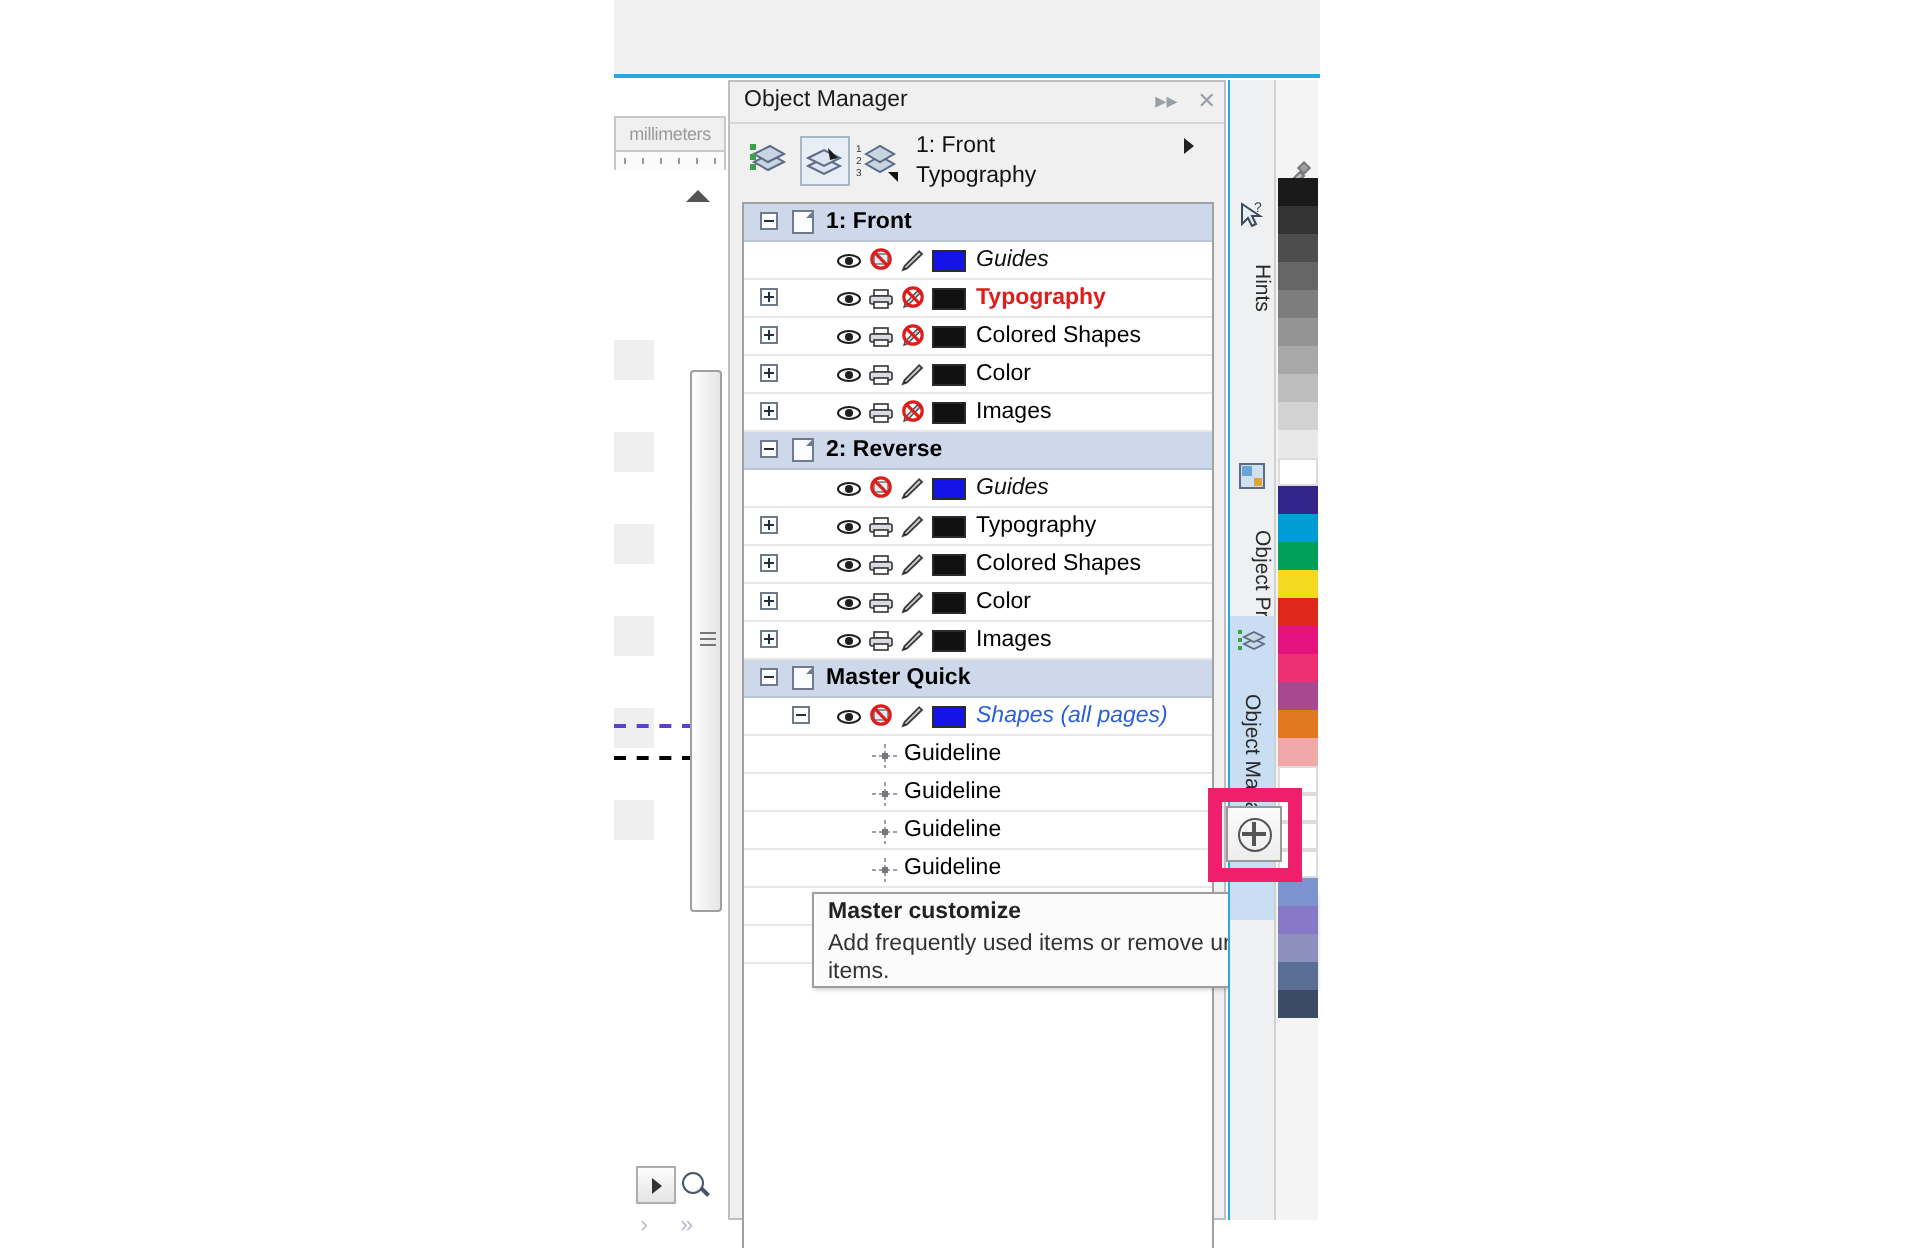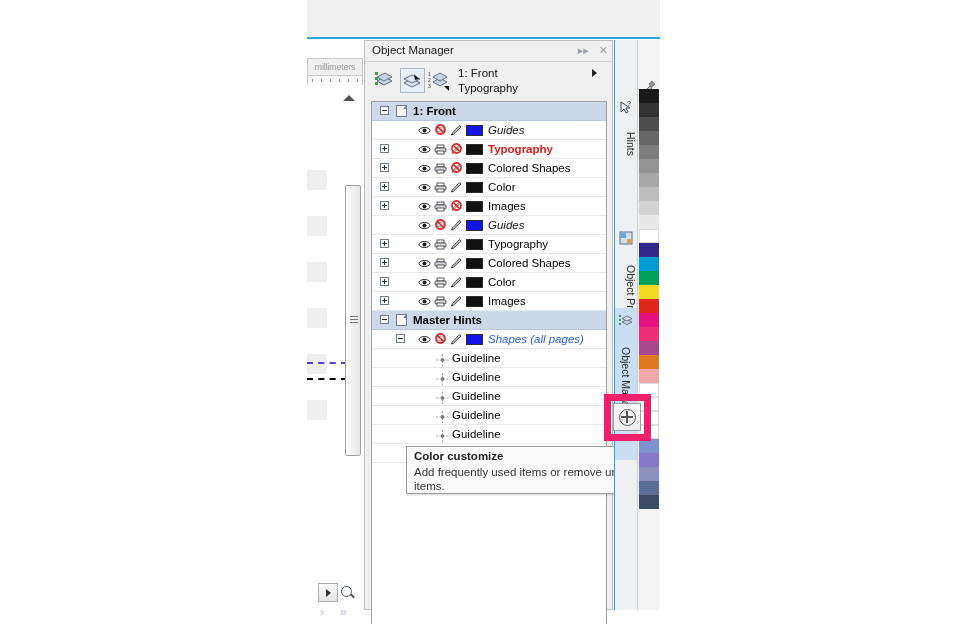--- a/index.html
+++ b/index.html
@@ -292,113 +292,118 @@
             <rect x="3" y="8" width="7" height="3" fill="#fff" stroke="#333" stroke-width=".8"></rect>
           </svg></span>
         <span class="ico" style="left:78px"><svg width="13" height="13" viewBox="0 0 13 13">
             <path d="M2 10.6 L3.6 10 L10 3.6 L8.8 2.4 L2.5 8.8 Z" fill="#c9ccd4" stroke="#4a4a4a" stroke-width=".7"></path>
             <circle cx="6.5" cy="5.5" r="4.6" fill="none" stroke="#e01b1b" stroke-width="1.6"></circle>
             <line x1="3.2" y1="2.2" x2="9.8" y2="8.8" stroke="#e01b1b" stroke-width="1.6"></line>
           </svg></span>
         <span class="sw" style="left:94px;background:#111111"></span>
         <span class="lbl" style="left:116px;">Images</span>
       </div>
-      <div class="row plain">
-        <span class="ico" style="left:46px"><svg width="13" height="13" viewBox="0 0 13 13">
-            <ellipse cx="6.5" cy="6.5" rx="5.5" ry="3" fill="#fff" stroke="#1e1e1e" stroke-width="1"></ellipse>
-            <circle cx="6.5" cy="6.5" r="2" fill="#1e1e1e"></circle>
-          </svg></span>
-        <span class="ico" style="left:62px"><svg width="13" height="13" viewBox="0 0 13 13">
-            <rect x="3" y="3" width="7" height="5" fill="#e8eaee" stroke="#555" stroke-width=".6"></rect>
-            <circle cx="6.5" cy="5.5" r="4.6" fill="none" stroke="#e01b1b" stroke-width="1.6"></circle>
-            <line x1="3.2" y1="2.2" x2="9.8" y2="8.8" stroke="#e01b1b" stroke-width="1.6"></line>
-          </svg></span>
-        <span class="ico" style="left:78px"><svg width="13" height="13" viewBox="0 0 13 13">
-            <path d="M1.5 11 L3.5 10.2 L11 3 L9.6 1.6 L2.3 9 Z" fill="#c9ccd4" stroke="#3a3a3a" stroke-width=".9"></path>
-            <path d="M1.5 11 L3.2 10.4 L2.2 9.4 Z" fill="#2a2a2a"></path>
-          </svg></span>
-        <span class="sw" style="left:94px;background:#1414e8"></span>
-        <span class="lbl" style="left:116px;font-style:italic;color:#111;">Guides</span>
-      </div>
-      <div class="row plain">
-        <span class="expander plus" style="left:8px"></span>
-        <span class="ico" style="left:46px"><svg width="13" height="13" viewBox="0 0 13 13">
-            <ellipse cx="6.5" cy="6.5" rx="5.5" ry="3" fill="#fff" stroke="#1e1e1e" stroke-width="1"></ellipse>
-            <circle cx="6.5" cy="6.5" r="2" fill="#1e1e1e"></circle>
-          </svg></span>
-        <span class="ico" style="left:62px"><svg width="13" height="13" viewBox="0 0 13 13">
-            <rect x="3" y="2" width="7" height="3" fill="#fff" stroke="#333" stroke-width=".8"></rect>
-            <rect x="1" y="5" width="11" height="4" rx="1" fill="#d8dce2" stroke="#333" stroke-width=".8"></rect>
-            <rect x="3" y="8" width="7" height="3" fill="#fff" stroke="#333" stroke-width=".8"></rect>
-          </svg></span>
-        <span class="ico" style="left:78px"><svg width="13" height="13" viewBox="0 0 13 13">
-            <path d="M1.5 11 L3.5 10.2 L11 3 L9.6 1.6 L2.3 9 Z" fill="#c9ccd4" stroke="#3a3a3a" stroke-width=".9"></path>
-            <path d="M1.5 11 L3.2 10.4 L2.2 9.4 Z" fill="#2a2a2a"></path>
-          </svg></span>
-        <span class="sw" style="left:94px;background:#111111"></span>
-        <span class="lbl" style="left:116px;">Typography</span>
-      </div>
-      <div class="row plain">
-        <span class="expander plus" style="left:8px"></span>
-        <span class="ico" style="left:46px"><svg width="13" height="13" viewBox="0 0 13 13">
-            <ellipse cx="6.5" cy="6.5" rx="5.5" ry="3" fill="#fff" stroke="#1e1e1e" stroke-width="1"></ellipse>
-            <circle cx="6.5" cy="6.5" r="2" fill="#1e1e1e"></circle>
-          </svg></span>
-        <span class="ico" style="left:62px"><svg width="13" height="13" viewBox="0 0 13 13">
-            <rect x="3" y="2" width="7" height="3" fill="#fff" stroke="#333" stroke-width=".8"></rect>
-            <rect x="1" y="5" width="11" height="4" rx="1" fill="#d8dce2" stroke="#333" stroke-width=".8"></rect>
-            <rect x="3" y="8" width="7" height="3" fill="#fff" stroke="#333" stroke-width=".8"></rect>
-          </svg></span>
-        <span class="ico" style="left:78px"><svg width="13" height="13" viewBox="0 0 13 13">
-            <path d="M1.5 11 L3.5 10.2 L11 3 L9.6 1.6 L2.3 9 Z" fill="#c9ccd4" stroke="#3a3a3a" stroke-width=".9"></path>
-            <path d="M1.5 11 L3.2 10.4 L2.2 9.4 Z" fill="#2a2a2a"></path>
-          </svg></span>
-        <span class="sw" style="left:94px;background:#111111"></span>
-        <span class="lbl" style="left:116px;">Colored Shapes</span>
-      </div>
-      <div class="row plain">
-        <span class="expander plus" style="left:8px"></span>
-        <span class="ico" style="left:46px"><svg width="13" height="13" viewBox="0 0 13 13">
-            <ellipse cx="6.5" cy="6.5" rx="5.5" ry="3" fill="#fff" stroke="#1e1e1e" stroke-width="1"></ellipse>
-            <circle cx="6.5" cy="6.5" r="2" fill="#1e1e1e"></circle>
-          </svg></span>
-        <span class="ico" style="left:62px"><svg width="13" height="13" viewBox="0 0 13 13">
-            <rect x="3" y="2" width="7" height="3" fill="#fff" stroke="#333" stroke-width=".8"></rect>
-            <rect x="1" y="5" width="11" height="4" rx="1" fill="#d8dce2" stroke="#333" stroke-width=".8"></rect>
-            <rect x="3" y="8" width="7" height="3" fill="#fff" stroke="#333" stroke-width=".8"></rect>
-          </svg></span>
-        <span class="ico" style="left:78px"><svg width="13" height="13" viewBox="0 0 13 13">
-            <path d="M1.5 11 L3.5 10.2 L11 3 L9.6 1.6 L2.3 9 Z" fill="#c9ccd4" stroke="#3a3a3a" stroke-width=".9"></path>
-            <path d="M1.5 11 L3.2 10.4 L2.2 9.4 Z" fill="#2a2a2a"></path>
-          </svg></span>
-        <span class="sw" style="left:94px;background:#111111"></span>
-        <span class="lbl" style="left:116px;">Color</span>
-      </div>
-      <div class="row plain">
-        <span class="expander plus" style="left:8px"></span>
-        <span class="ico" style="left:46px"><svg width="13" height="13" viewBox="0 0 13 13">
-            <ellipse cx="6.5" cy="6.5" rx="5.5" ry="3" fill="#fff" stroke="#1e1e1e" stroke-width="1"></ellipse>
-            <circle cx="6.5" cy="6.5" r="2" fill="#1e1e1e"></circle>
-          </svg></span>
-        <span class="ico" style="left:62px"><svg width="13" height="13" viewBox="0 0 13 13">
-            <rect x="3" y="2" width="7" height="3" fill="#fff" stroke="#333" stroke-width=".8"></rect>
-            <rect x="1" y="5" width="11" height="4" rx="1" fill="#d8dce2" stroke="#333" stroke-width=".8"></rect>
-            <rect x="3" y="8" width="7" height="3" fill="#fff" stroke="#333" stroke-width=".8"></rect>
-          </svg></span>
-        <span class="ico" style="left:78px"><svg width="13" height="13" viewBox="0 0 13 13">
-            <path d="M1.5 11 L3.5 10.2 L11 3 L9.6 1.6 L2.3 9 Z" fill="#c9ccd4" stroke="#3a3a3a" stroke-width=".9"></path>
-            <path d="M1.5 11 L3.2 10.4 L2.2 9.4 Z" fill="#2a2a2a"></path>
-          </svg></span>
-        <span class="sw" style="left:94px;background:#111111"></span>
-        <span class="lbl" style="left:116px;">Images</span>
-      </div>
       <div class="row page">
         <span class="expander" style="left:8px"></span>
         <span class="pageicon" style="left:24px"></span>
-        <span class="lbl" style="left:41px">Master Hints</span>
+        <span class="lbl" style="left:41px">2: Reverse</span>
+      </div>
+      <div class="row plain">
+        <span class="ico" style="left:46px"><svg width="13" height="13" viewBox="0 0 13 13">
+            <ellipse cx="6.5" cy="6.5" rx="5.5" ry="3" fill="#fff" stroke="#1e1e1e" stroke-width="1"></ellipse>
+            <circle cx="6.5" cy="6.5" r="2" fill="#1e1e1e"></circle>
+          </svg></span>
+        <span class="ico" style="left:62px"><svg width="13" height="13" viewBox="0 0 13 13">
+            <rect x="3" y="3" width="7" height="5" fill="#e8eaee" stroke="#555" stroke-width=".6"></rect>
+            <circle cx="6.5" cy="5.5" r="4.6" fill="none" stroke="#e01b1b" stroke-width="1.6"></circle>
+            <line x1="3.2" y1="2.2" x2="9.8" y2="8.8" stroke="#e01b1b" stroke-width="1.6"></line>
+          </svg></span>
+        <span class="ico" style="left:78px"><svg width="13" height="13" viewBox="0 0 13 13">
+            <path d="M1.5 11 L3.5 10.2 L11 3 L9.6 1.6 L2.3 9 Z" fill="#c9ccd4" stroke="#3a3a3a" stroke-width=".9"></path>
+            <path d="M1.5 11 L3.2 10.4 L2.2 9.4 Z" fill="#2a2a2a"></path>
+          </svg></span>
+        <span class="sw" style="left:94px;background:#1414e8"></span>
+        <span class="lbl" style="left:116px;font-style:italic;color:#111;">Guides</span>
+      </div>
+      <div class="row plain">
+        <span class="expander plus" style="left:8px"></span>
+        <span class="ico" style="left:46px"><svg width="13" height="13" viewBox="0 0 13 13">
+            <ellipse cx="6.5" cy="6.5" rx="5.5" ry="3" fill="#fff" stroke="#1e1e1e" stroke-width="1"></ellipse>
+            <circle cx="6.5" cy="6.5" r="2" fill="#1e1e1e"></circle>
+          </svg></span>
+        <span class="ico" style="left:62px"><svg width="13" height="13" viewBox="0 0 13 13">
+            <rect x="3" y="2" width="7" height="3" fill="#fff" stroke="#333" stroke-width=".8"></rect>
+            <rect x="1" y="5" width="11" height="4" rx="1" fill="#d8dce2" stroke="#333" stroke-width=".8"></rect>
+            <rect x="3" y="8" width="7" height="3" fill="#fff" stroke="#333" stroke-width=".8"></rect>
+          </svg></span>
+        <span class="ico" style="left:78px"><svg width="13" height="13" viewBox="0 0 13 13">
+            <path d="M1.5 11 L3.5 10.2 L11 3 L9.6 1.6 L2.3 9 Z" fill="#c9ccd4" stroke="#3a3a3a" stroke-width=".9"></path>
+            <path d="M1.5 11 L3.2 10.4 L2.2 9.4 Z" fill="#2a2a2a"></path>
+          </svg></span>
+        <span class="sw" style="left:94px;background:#111111"></span>
+        <span class="lbl" style="left:116px;">Typography</span>
+      </div>
+      <div class="row plain">
+        <span class="expander plus" style="left:8px"></span>
+        <span class="ico" style="left:46px"><svg width="13" height="13" viewBox="0 0 13 13">
+            <ellipse cx="6.5" cy="6.5" rx="5.5" ry="3" fill="#fff" stroke="#1e1e1e" stroke-width="1"></ellipse>
+            <circle cx="6.5" cy="6.5" r="2" fill="#1e1e1e"></circle>
+          </svg></span>
+        <span class="ico" style="left:62px"><svg width="13" height="13" viewBox="0 0 13 13">
+            <rect x="3" y="2" width="7" height="3" fill="#fff" stroke="#333" stroke-width=".8"></rect>
+            <rect x="1" y="5" width="11" height="4" rx="1" fill="#d8dce2" stroke="#333" stroke-width=".8"></rect>
+            <rect x="3" y="8" width="7" height="3" fill="#fff" stroke="#333" stroke-width=".8"></rect>
+          </svg></span>
+        <span class="ico" style="left:78px"><svg width="13" height="13" viewBox="0 0 13 13">
+            <path d="M1.5 11 L3.5 10.2 L11 3 L9.6 1.6 L2.3 9 Z" fill="#c9ccd4" stroke="#3a3a3a" stroke-width=".9"></path>
+            <path d="M1.5 11 L3.2 10.4 L2.2 9.4 Z" fill="#2a2a2a"></path>
+          </svg></span>
+        <span class="sw" style="left:94px;background:#111111"></span>
+        <span class="lbl" style="left:116px;">Colored Shapes</span>
+      </div>
+      <div class="row plain">
+        <span class="expander plus" style="left:8px"></span>
+        <span class="ico" style="left:46px"><svg width="13" height="13" viewBox="0 0 13 13">
+            <ellipse cx="6.5" cy="6.5" rx="5.5" ry="3" fill="#fff" stroke="#1e1e1e" stroke-width="1"></ellipse>
+            <circle cx="6.5" cy="6.5" r="2" fill="#1e1e1e"></circle>
+          </svg></span>
+        <span class="ico" style="left:62px"><svg width="13" height="13" viewBox="0 0 13 13">
+            <rect x="3" y="2" width="7" height="3" fill="#fff" stroke="#333" stroke-width=".8"></rect>
+            <rect x="1" y="5" width="11" height="4" rx="1" fill="#d8dce2" stroke="#333" stroke-width=".8"></rect>
+            <rect x="3" y="8" width="7" height="3" fill="#fff" stroke="#333" stroke-width=".8"></rect>
+          </svg></span>
+        <span class="ico" style="left:78px"><svg width="13" height="13" viewBox="0 0 13 13">
+            <path d="M1.5 11 L3.5 10.2 L11 3 L9.6 1.6 L2.3 9 Z" fill="#c9ccd4" stroke="#3a3a3a" stroke-width=".9"></path>
+            <path d="M1.5 11 L3.2 10.4 L2.2 9.4 Z" fill="#2a2a2a"></path>
+          </svg></span>
+        <span class="sw" style="left:94px;background:#111111"></span>
+        <span class="lbl" style="left:116px;">Color</span>
+      </div>
+      <div class="row plain">
+        <span class="expander plus" style="left:8px"></span>
+        <span class="ico" style="left:46px"><svg width="13" height="13" viewBox="0 0 13 13">
+            <ellipse cx="6.5" cy="6.5" rx="5.5" ry="3" fill="#fff" stroke="#1e1e1e" stroke-width="1"></ellipse>
+            <circle cx="6.5" cy="6.5" r="2" fill="#1e1e1e"></circle>
+          </svg></span>
+        <span class="ico" style="left:62px"><svg width="13" height="13" viewBox="0 0 13 13">
+            <rect x="3" y="2" width="7" height="3" fill="#fff" stroke="#333" stroke-width=".8"></rect>
+            <rect x="1" y="5" width="11" height="4" rx="1" fill="#d8dce2" stroke="#333" stroke-width=".8"></rect>
+            <rect x="3" y="8" width="7" height="3" fill="#fff" stroke="#333" stroke-width=".8"></rect>
+          </svg></span>
+        <span class="ico" style="left:78px"><svg width="13" height="13" viewBox="0 0 13 13">
+            <path d="M1.5 11 L3.5 10.2 L11 3 L9.6 1.6 L2.3 9 Z" fill="#c9ccd4" stroke="#3a3a3a" stroke-width=".9"></path>
+            <path d="M1.5 11 L3.2 10.4 L2.2 9.4 Z" fill="#2a2a2a"></path>
+          </svg></span>
+        <span class="sw" style="left:94px;background:#111111"></span>
+        <span class="lbl" style="left:116px;">Images</span>
+      </div>
+      <div class="row page">
+        <span class="expander" style="left:8px"></span>
+        <span class="pageicon" style="left:24px"></span>
+        <span class="lbl" style="left:41px">Master Quick</span>
       </div>
       <div class="row plain">
         <span class="expander" style="left:24px"></span>
         <span class="ico" style="left:46px"><svg width="13" height="13" viewBox="0 0 13 13">
             <ellipse cx="6.5" cy="6.5" rx="5.5" ry="3" fill="#fff" stroke="#1e1e1e" stroke-width="1"></ellipse>
             <circle cx="6.5" cy="6.5" r="2" fill="#1e1e1e"></circle>
           </svg></span>
         <span class="ico" style="left:62px"><svg width="13" height="13" viewBox="0 0 13 13">
             <rect x="3" y="3" width="7" height="5" fill="#e8eaee" stroke="#555" stroke-width=".6"></rect>
             <circle cx="6.5" cy="5.5" r="4.6" fill="none" stroke="#e01b1b" stroke-width="1.6"></circle>
@@ -466,21 +471,21 @@
             <path d="M1.5 11 L3.2 10.4 L2.2 9.4 Z" fill="#2a2a2a"></path>
           </svg></span>
         <span class="sw" style="left:94px;background:#111111"></span>
         <span class="lbl" style="left:116px;font-style:italic;color:#2b5fd9;">Desktop</span>
       </div>
     </div>
 
 </div>
 
 <div class="tipbox">
-  <div class="h">Color customize</div>
+  <div class="h">Master customize</div>
   <div class="b">Add frequently used items or remove unused items.</div>
 </div>
 
 <div id="tabstrip">
   <div class="vtabicon" style="top:60px">
     <svg width="16" height="16" viewBox="0 0 16 16">
       <path d="M3 2 L3 12 L6 9 L8 13 L10 12 L8 8 L12 8 Z" fill="#e8edf4" stroke="#3c4a5e" stroke-width="1"></path>
       <text x="9" y="6" font-size="7" fill="#2a3a52" font-family="Liberation Sans, sans-serif">?</text>
     </svg>
   </div>

